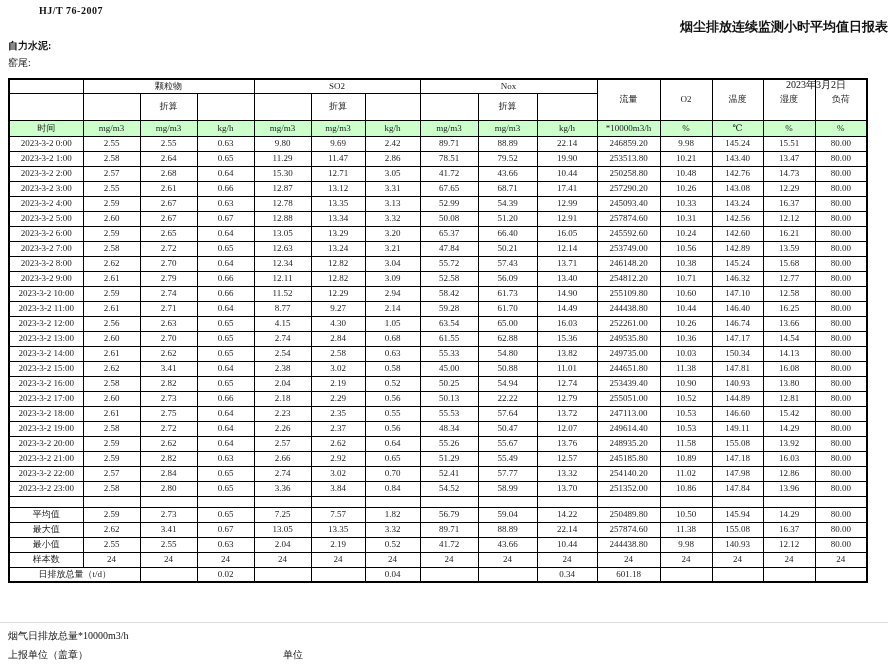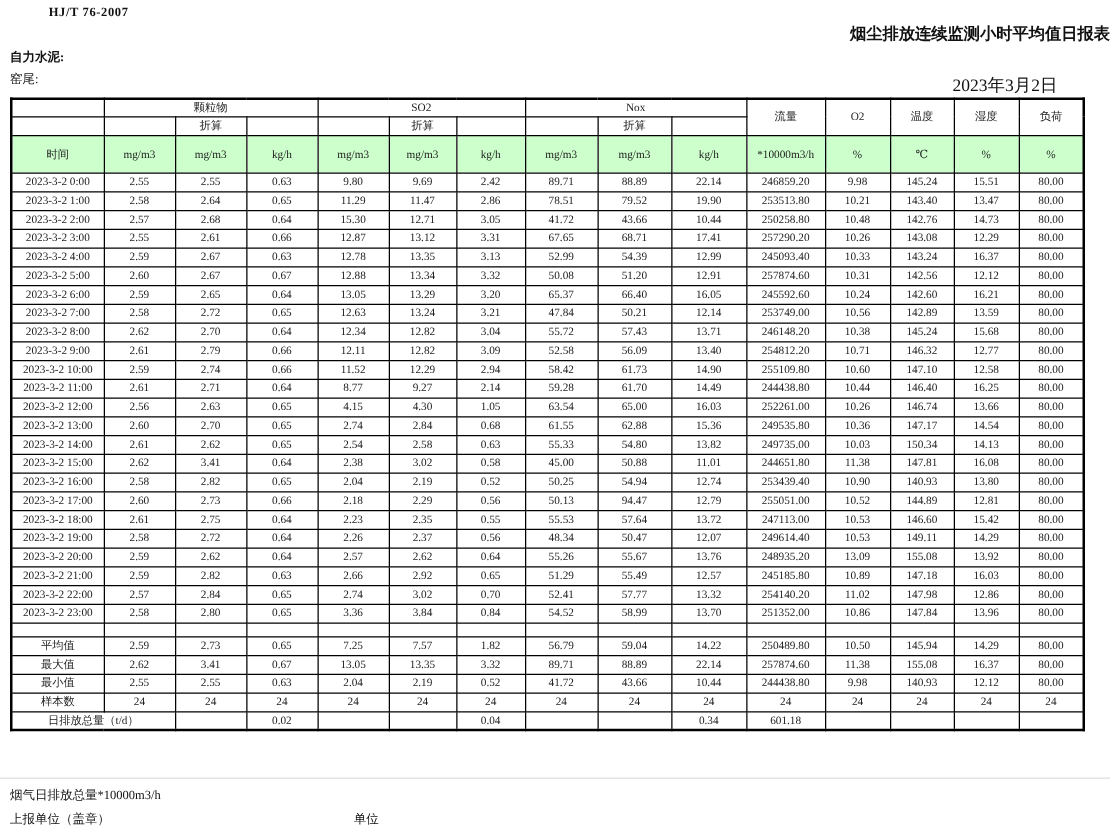--- a/index.html
+++ b/index.html
@@ -6,30 +6,30 @@
   body{
     width:888px;height:668px;background:#ffffff;position:relative;
     font-family:"Liberation Serif","DejaVu Serif",serif;color:#111;
     overflow:hidden;
   }
   .abs{position:absolute;}
   #standard{left:8px;top:5px;font-size:10px;font-weight:bold;letter-spacing:.5px;margin-left:31px;}
   #title{left:0;right:0;top:18px;text-align:right;font-size:13px;font-weight:bold;}
   #company{left:8px;top:39px;font-size:10px;font-weight:bold;}
   #location{left:8px;top:56px;font-size:10px;font-weight:normal;}
-  #date{right:42px;top:60px;font-size:14px;}
+  #date{right:42px;top:78px;font-size:10px;}
   #report-table{
     position:absolute;left:8px;top:78px;width:859px;
     border-collapse:collapse;table-layout:fixed;border:2px solid #000;
   }
   #report-table td{
     border:1px solid #000;font-size:9px;line-height:1;text-align:center;
     padding:0;overflow:hidden;white-space:nowrap;color:#1c1c1c;
   }
-  tr.hr1{height:14px;} tr.hr2{height:15px;} tr.unit{height:30px;}
+  tr.hr1{height:14px;} tr.hr2{height:27px;} tr.unit{height:16px;}
   tr.datarow{height:15px;} tr.spacer{height:11px;} tr.sumrow{height:15px;}
   td.green{background:#ccffcc;}
   td.lbl{text-align:center;}
   td.total-lbl{text-align:left;padding-left:2px;margin-top:12px;}
   #footer-sep{left:0;top:622px;width:888px;border-top:1px solid #dddddd;height:0;}
   #flue-total{left:8px;top:629px;font-size:10px;}
   #report-unit{left:8px;top:648px;font-size:10px;text-align:center;}
   #unit-label{left:283px;top:648px;font-size:10px;}
 </style>
 </head>
@@ -393,21 +393,21 @@
       </tr>
       <tr class="datarow">
         <td>2023-3-2 17:00</td>
         <td>2.60</td>
         <td>2.73</td>
         <td>0.66</td>
         <td>2.18</td>
         <td>2.29</td>
         <td>0.56</td>
         <td>50.13</td>
-        <td>94.47</td>
+        <td>22.22</td>
         <td>12.79</td>
         <td>255051.00</td>
         <td>10.52</td>
         <td>144.89</td>
         <td>12.81</td>
         <td>80.00</td>
       </tr>
       <tr class="datarow">
         <td>2023-3-2 18:00</td>
         <td>2.61</td>
@@ -447,21 +447,21 @@
         <td>2.59</td>
         <td>2.62</td>
         <td>0.64</td>
         <td>2.57</td>
         <td>2.62</td>
         <td>0.64</td>
         <td>55.26</td>
         <td>55.67</td>
         <td>13.76</td>
         <td>248935.20</td>
-        <td>13.09</td>
+        <td>11.58</td>
         <td>155.08</td>
         <td>13.92</td>
         <td>80.00</td>
       </tr>
       <tr class="datarow">
         <td>2023-3-2 21:00</td>
         <td>2.59</td>
         <td>2.82</td>
         <td>0.63</td>
         <td>2.66</td>

